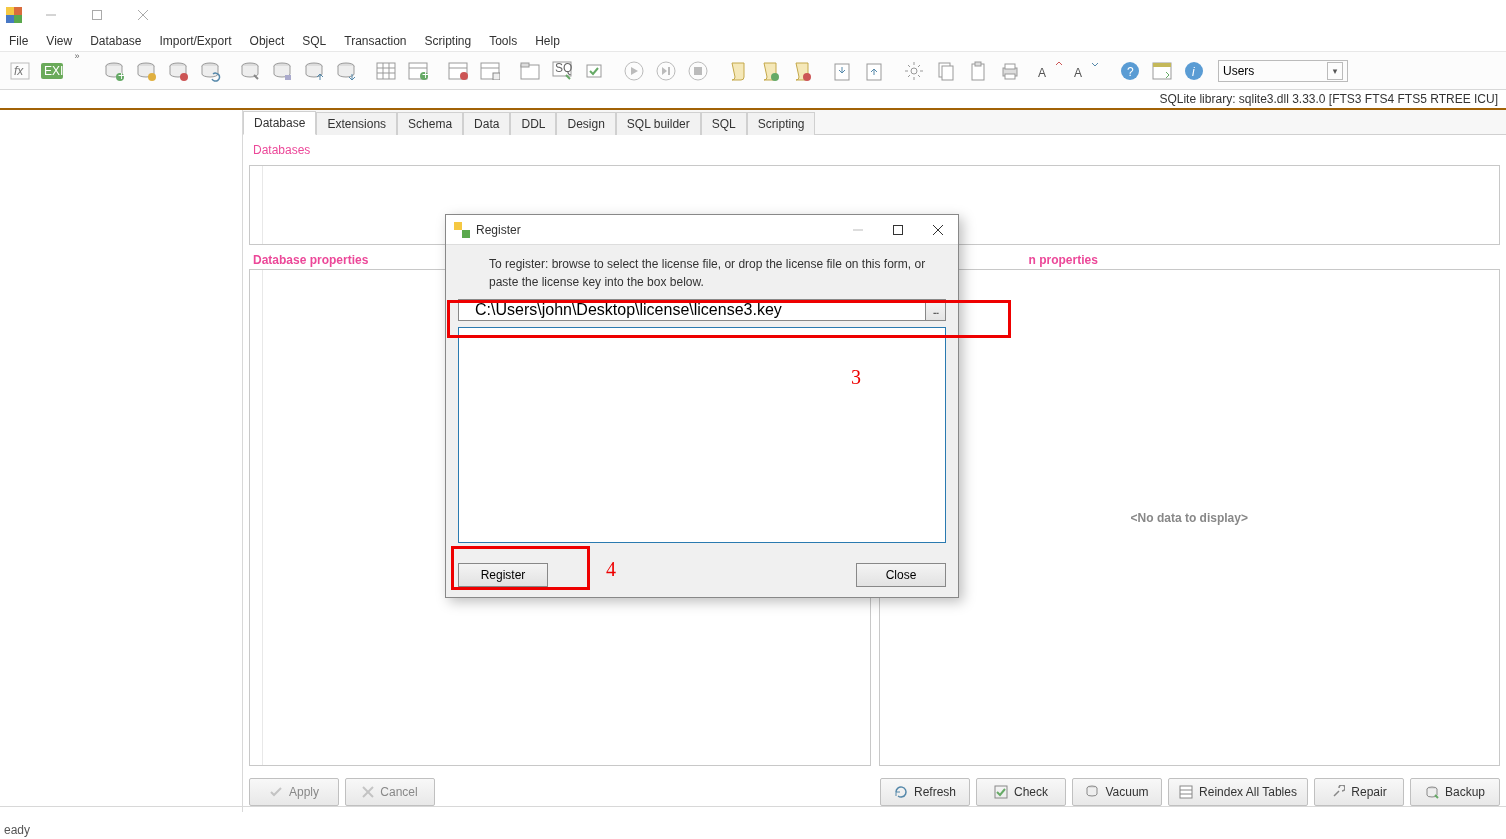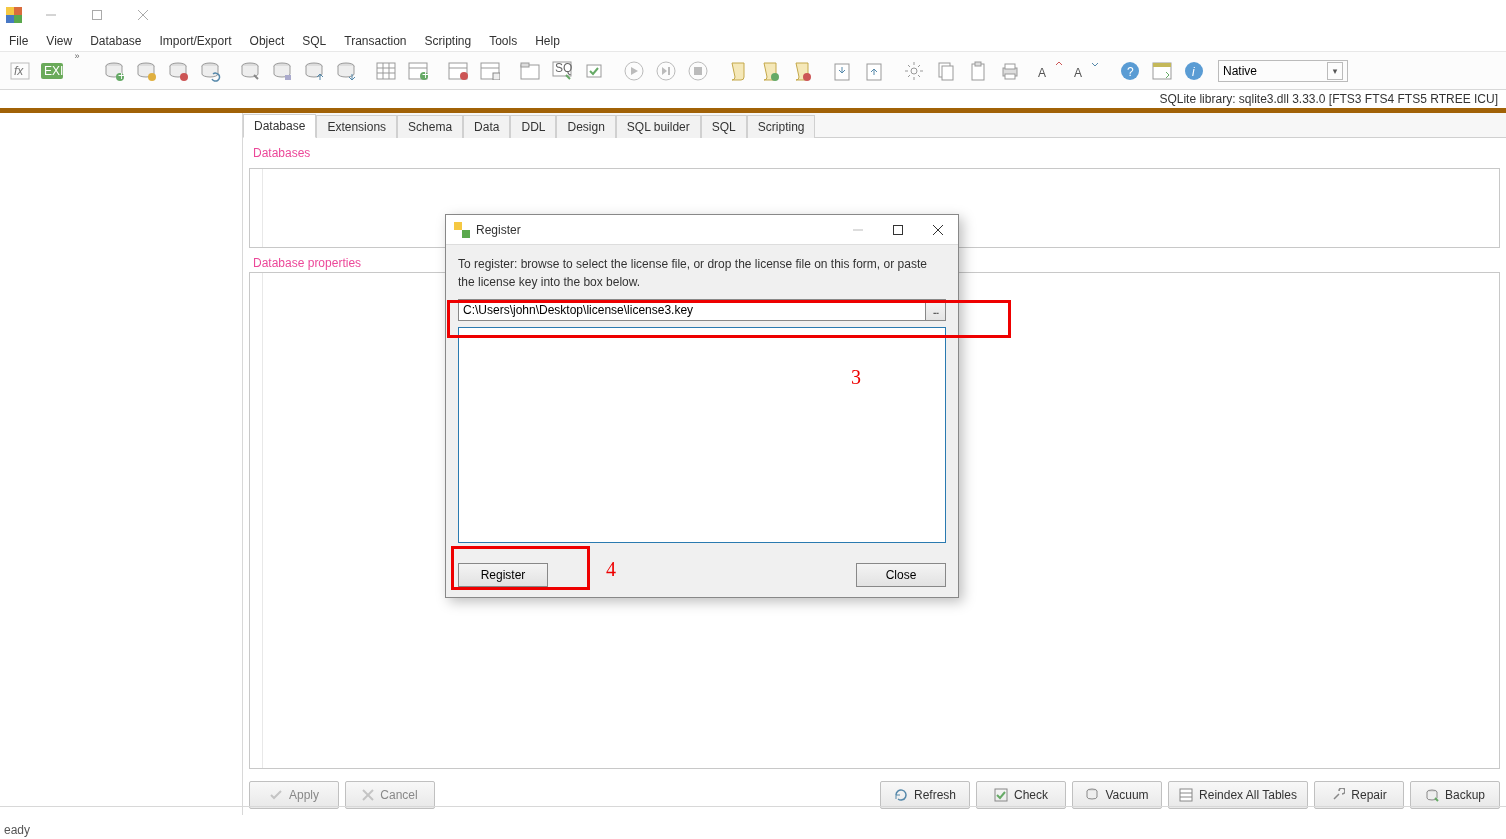--- a/index.html
+++ b/index.html
@@ -15,60 +15,60 @@
   .menubar .mi { padding: 2px 9px; color: #333; }
   
   .toolbar { height: 38px; display: flex; align-items: center; padding-left: 4px; border-bottom: 1px solid #d8d8d8; background: #fcfcfc;}
   .toolbar .tbtn { width: 28px; height: 28px; margin: 0 2px; display: flex; align-items: center; justify-content: center; position: relative;}
   .toolbar .sep { width: 8px; }
   .toolbar .bigsep { width: 12px;}
   .toolbar .chev { position: absolute; top: -6px; font-size: 9px; color: #666; }
   .toolbar .combo { width: 130px; height: 22px; border: 1px solid #bbb; display: flex; align-items: center; padding: 0 4px; justify-content: space-between; margin-left: 8px;}
   .toolbar .combo .dd { width: 16px; height: 18px; border: 1px solid #bbb; display:flex; align-items:center; justify-content:center; font-size:9px; color:#555;}
   
-  .statusline { text-align: right; padding: 2px 8px; color: #333; border-bottom: 5px solid #a16207;}
+  .statusline { text-align: right; padding: 2px 8px; color: #333; border-bottom: 2px solid #a16207;}
   
   .workspace { display: flex; height: 702px; }
   .sidebar { width: 243px; border-right: 1px solid #d8d8d8; background:#fff;}
   .mainarea { flex: 1; display: flex; flex-direction: column; }
   
   .tabs { display: flex; background: #f7f7f7; height: 24px; align-items: flex-end;}
   .tab { padding: 4px 10px 4px 10px; border: 1px solid #d0d0d0; border-bottom: none; background: #f2f2f2; margin-right: 0px; color:#333; position:relative; top:1px;}
   .tab.active { background: #fff; border-bottom: 1px solid #fff;}
   
   .panels { flex: 1; border-top: 1px solid #d0d0d0; padding: 6px; display: flex; flex-direction: column; gap: 6px;}
   .panel-label { color: #ec4899; padding: 2px 4px;}
   .panel-box { border: 1px solid #c8c8c8; background:#fff; position: relative;}
   .divv { position:absolute; top:0; left:12px; width:1px; height:100%; background:#e8e8e8;}
   .nodata { position: absolute; left: 50%; top: 50%; transform: translate(-50%, -50%); color: #888;}
   
-  .two-col { display: flex; gap: 8px; flex: 1;}
+  .two-col { display: flex; gap: 8px; flex: 1; font-weight: bold;}
   .two-col .col { flex: 1; display: flex; flex-direction: column;}
   .two-col .col .panel-box { flex: 1;}
   
   .footer-btns { display: flex; padding: 6px; gap: 6px;}
   .footer-btns .spacer { flex: 1;}
   .fbtn { height: 28px; padding: 0 10px; border: 1px solid #c0c0c0; background: linear-gradient(#f8f8f8,#e8e8e8); display: flex; align-items: center; gap: 6px; color:#888; border-radius:2px; min-width:90px; justify-content:center;text-align:center;}
   .fbtn.en { color: #333;}
   .fbtn svg { opacity:.5;}
   .fbtn.en svg{ opacity:1;}
   
   .statusbar { height: 20px; border-top: 1px solid #d8d8d8; padding: 16px 4px; color:#555; position:absolute; bottom:0; left:0; right:0;}
   
   
   .dialog { position: absolute; left: 445px; top: 214px; width: 514px; height: 384px; background: #f0f0f0; border: 1px solid #888; box-shadow: 4px 4px 12px rgba(0,0,0,.25); display:flex; flex-direction:column;}
   .dialog .dtitle { height: 30px; background: #fff; display: flex; align-items: center; padding-left: 8px; border-bottom: 1px solid #ddd;}
   .dialog .dtitle .ic { width:16px; height:16px; margin-right:6px;}
   .dialog .dtitle .ttxt { flex: 1; color: #333;}
   .dialog .dtitle .wc { width: 40px; height: 28px; display:flex; align-items:center; justify-content:center; color:#333;}
   .dialog .dtitle .wc.dis{ color:#bbb;}
   .dialog .dbody { padding: 10px 12px; display:flex; flex-direction:column; flex:1;}
-  .dialog .instr { color:#333; line-height: 1.5; margin-bottom: 8px;}
+  .dialog .instr { color:#333; line-height: 1.5; margin-bottom: 8px; margin-left: 31px;}
   .dialog .pathrow { display:flex; height:22px;}
-  .dialog .pathrow input { flex:1; border:1px solid #888; padding: 2px 4px; font-size:12px; background:#fff;}
+  .dialog .pathrow input { flex:1; border:1px solid #888; padding: 2px 16px; font-size:16px; background:#fff;}
   .dialog .pathrow .browse { width: 20px; border:1px solid #888; border-left:none; background: linear-gradient(#f6f6f6,#e4e4e4); display:flex; align-items:center; justify-content:center; font-size:10px; letter-spacing:-1px;}
   .dialog .keybox { flex:1; border:1px solid #2a7ab0; background:#fff; margin-top:6px;}
   .dialog .dfooter { display:flex; padding: 10px 12px; align-items:center;}
   .dialog .dbtn { width: 90px; height: 24px; border: 1px solid #888; background: linear-gradient(#f4f4f4,#e2e2e2); display:flex; align-items:center; justify-content:center;}
   .dialog .dfooter .gap { flex:1;}
   
   
   .redbox { position:absolute; border: 3px solid #e00; pointer-events:none;}
   .rednum { position:absolute; color:#e00; font-size: 20px; font-family: 'Times New Roman', serif;}
 </style>
@@ -358,21 +358,21 @@
         <path d="M14 10 l3 3 l-3 3" stroke="#6a6" fill="none"></path>
       </svg>
     </div>
   <div class="tbtn">
       <svg width="20" height="20">
         <circle cx="10" cy="10" r="9" fill="#5a9cd4"></circle>
         <text x="8" y="15" font-size="13" fill="#fff" font-style="italic">i</text>
       </svg>
     </div>
   <div class="combo">
-    <span>Native</span>
+    <span>Users</span>
     <span class="dd">▾</span>
   </div>
 </div>
 
 <div class="statusline">SQLite library: sqlite3.dll 3.33.0 [FTS3 FTS4 FTS5 RTREE ICU]</div>
 
 <div class="workspace">
   <div class="sidebar"></div>
   <div class="mainarea">
     <div class="tabs">
@@ -392,20 +392,26 @@
         <div class="divv"></div>
         <div class="nodata" style="top:auto; bottom:2px;">&lt;No data to display&gt;</div>
       </div>
       <div class="two-col">
         <div class="col">
           <div class="panel-label">Database properties</div>
           <div class="panel-box">
               <div class="divv"></div>
             </div>
         </div>
+        <div class="col">
+          <div class="panel-label" style="text-align:left; padding-left:150px;">n properties</div>
+          <div class="panel-box">
+            <div class="nodata">&lt;No data to display&gt;</div>
+          </div>
+        </div>
       </div>
     </div>
     <div class="footer-btns">
       <div class="fbtn">
           <svg width="14" height="14">
             <path d="M2 7 l3 3 l7 -7" stroke="#999" fill="none" stroke-width="2"></path>
           </svg>
           <span>Apply</span>
         </div>
       <div class="fbtn">

